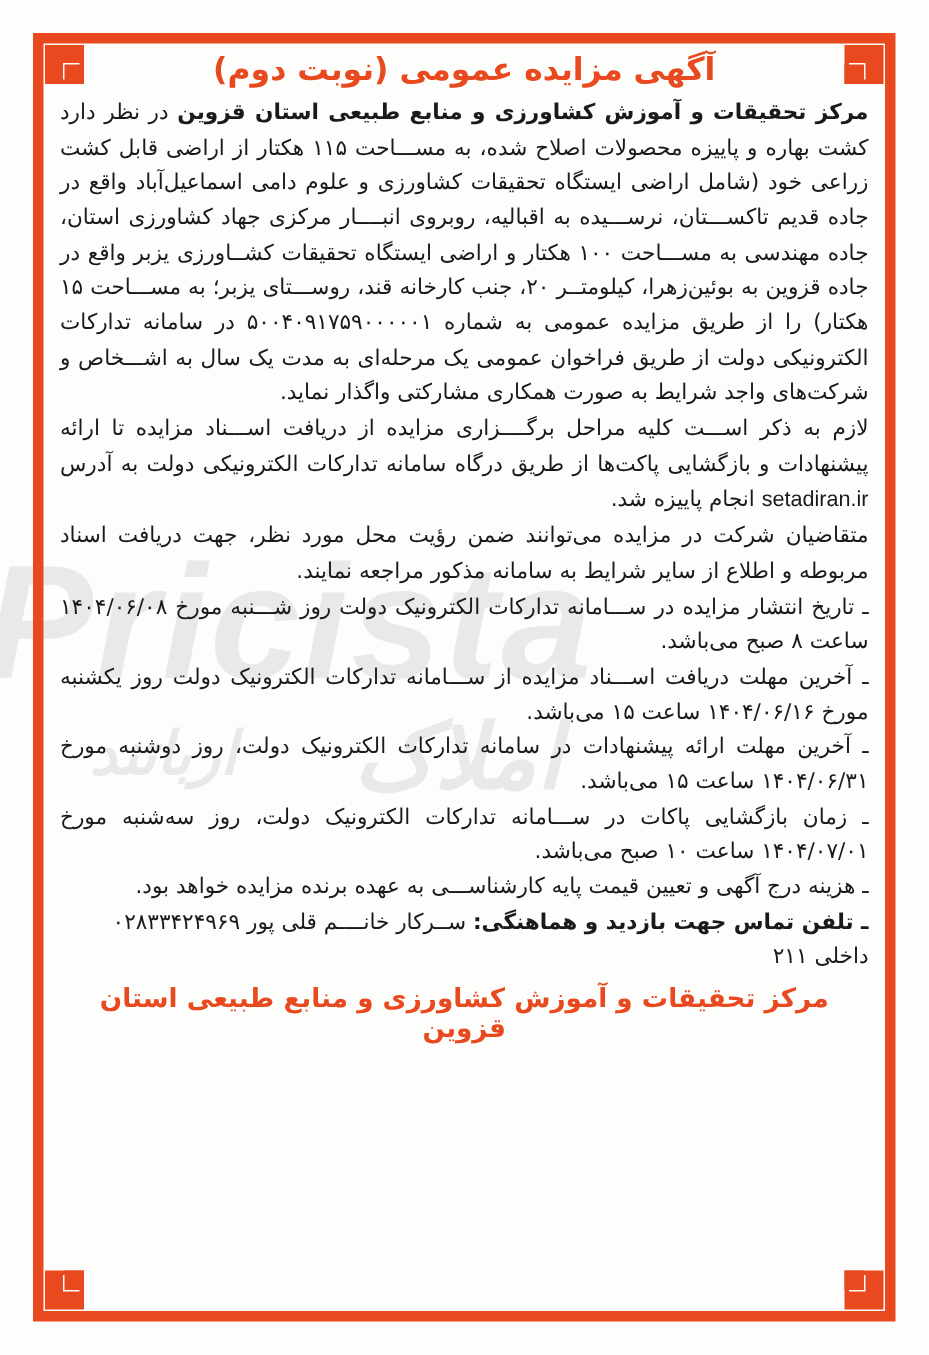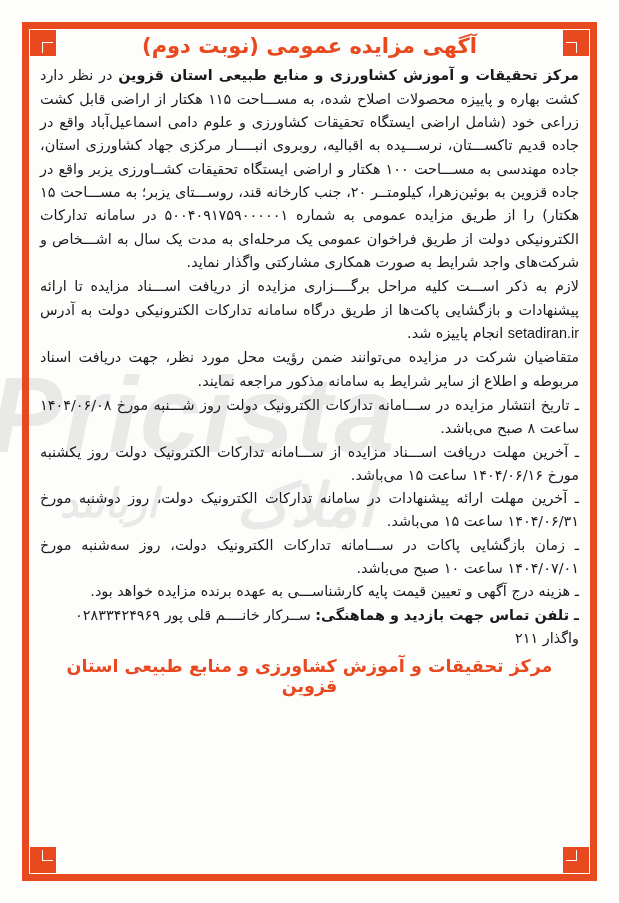--- a/index.html
+++ b/index.html
@@ -195,20 +195,20 @@
       <p class="para">متقاضیان شرکت در مزایده می‌توانند ضمن رؤیت محل مورد نظر، جهت دریافت اسناد مربوطه و اطلاع از سایر شرایط به سامانه مذکور مراجعه نمایند.</p>
 
       <p class="bullet-line">ـ تاریخ انتشار مزایده در ســـامانه تدارکات الکترونیک دولت روز شـــنبه مورخ ۱۴۰۴/۰۶/۰۸ ساعت ۸ صبح می‌باشد.</p>
       <p class="bullet-line">ـ آخرین مهلت دریافت اســـناد مزایده از ســـامانه تدارکات الکترونیک دولت روز یکشنبه مورخ ۱۴۰۴/۰۶/۱۶ ساعت ۱۵ می‌باشد.</p>
       <p class="bullet-line">ـ آخرین مهلت ارائه پیشنهادات در سامانه تدارکات الکترونیک دولت، روز دوشنبه مورخ ۱۴۰۴/۰۶/۳۱ ساعت ۱۵ می‌باشد.</p>
       <p class="bullet-line">ـ زمان بازگشایی پاکات در ســـامانه تدارکات الکترونیک دولت، روز سه‌شنبه مورخ ۱۴۰۴/۰۷/۰۱ ساعت ۱۰ صبح می‌باشد.</p>
       <p class="bullet-line">ـ هزینه درج آگهی و تعیین قیمت پایه کارشناســـی به عهده برنده مزایده خواهد بود.</p>
 
       <p class="bullet-line"><span class="strong-label">ـ تلفن تماس جهت بازدید و هماهنگی:</span><span> سـ‍ـرکار خانــــم قلی پور </span><span>۰۲۸۳۳۴۲۴۹۶۹</span></p>
 
-      <p class="bullet-line"><span>واگذار </span><span>۲۱۱</span></p>
+      <p class="bullet-line"><span>داخلی </span><span>۲۱۱</span></p>
 
     </div>
 
     <div class="footer-org">مرکز تحقیقات و آموزش کشاورزی و منابع طبیعی استان قزوین</div>
 
   </div>
 </div>
 
 </body></html>

